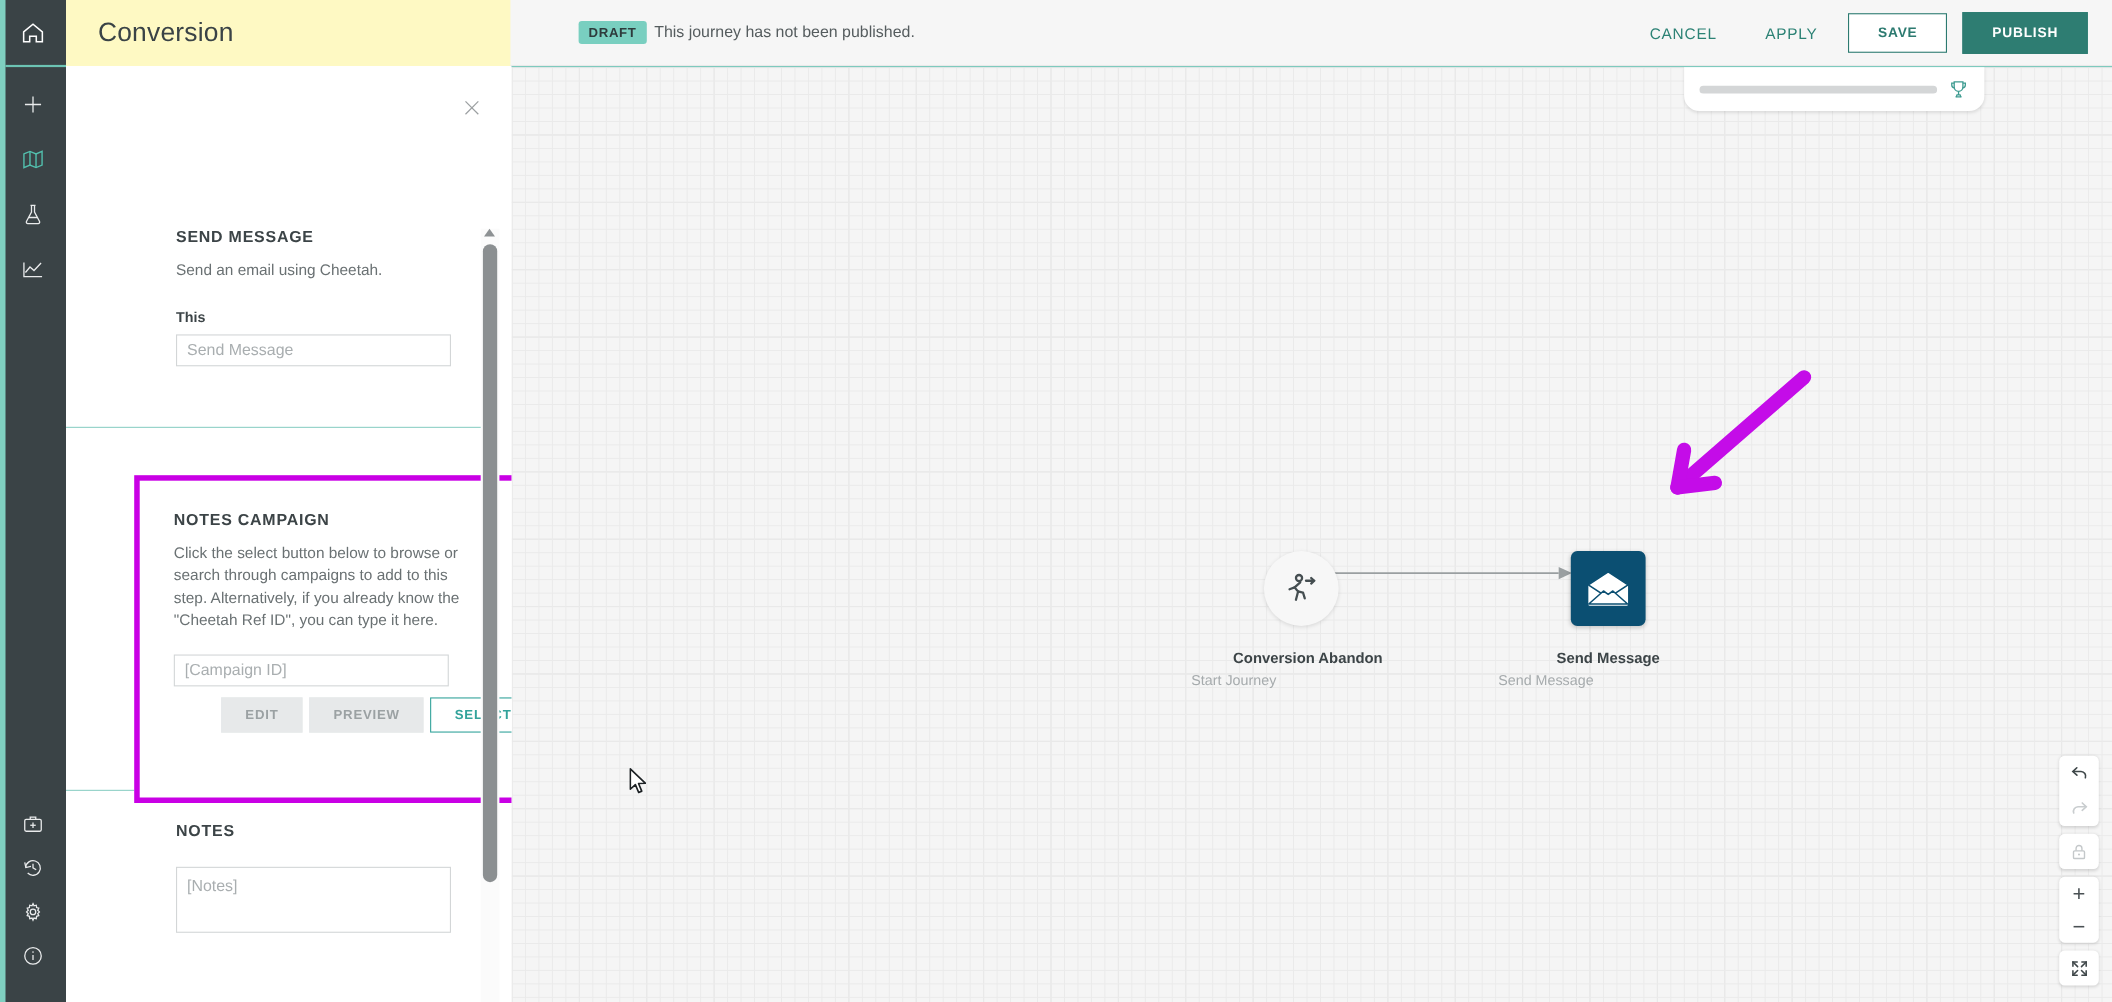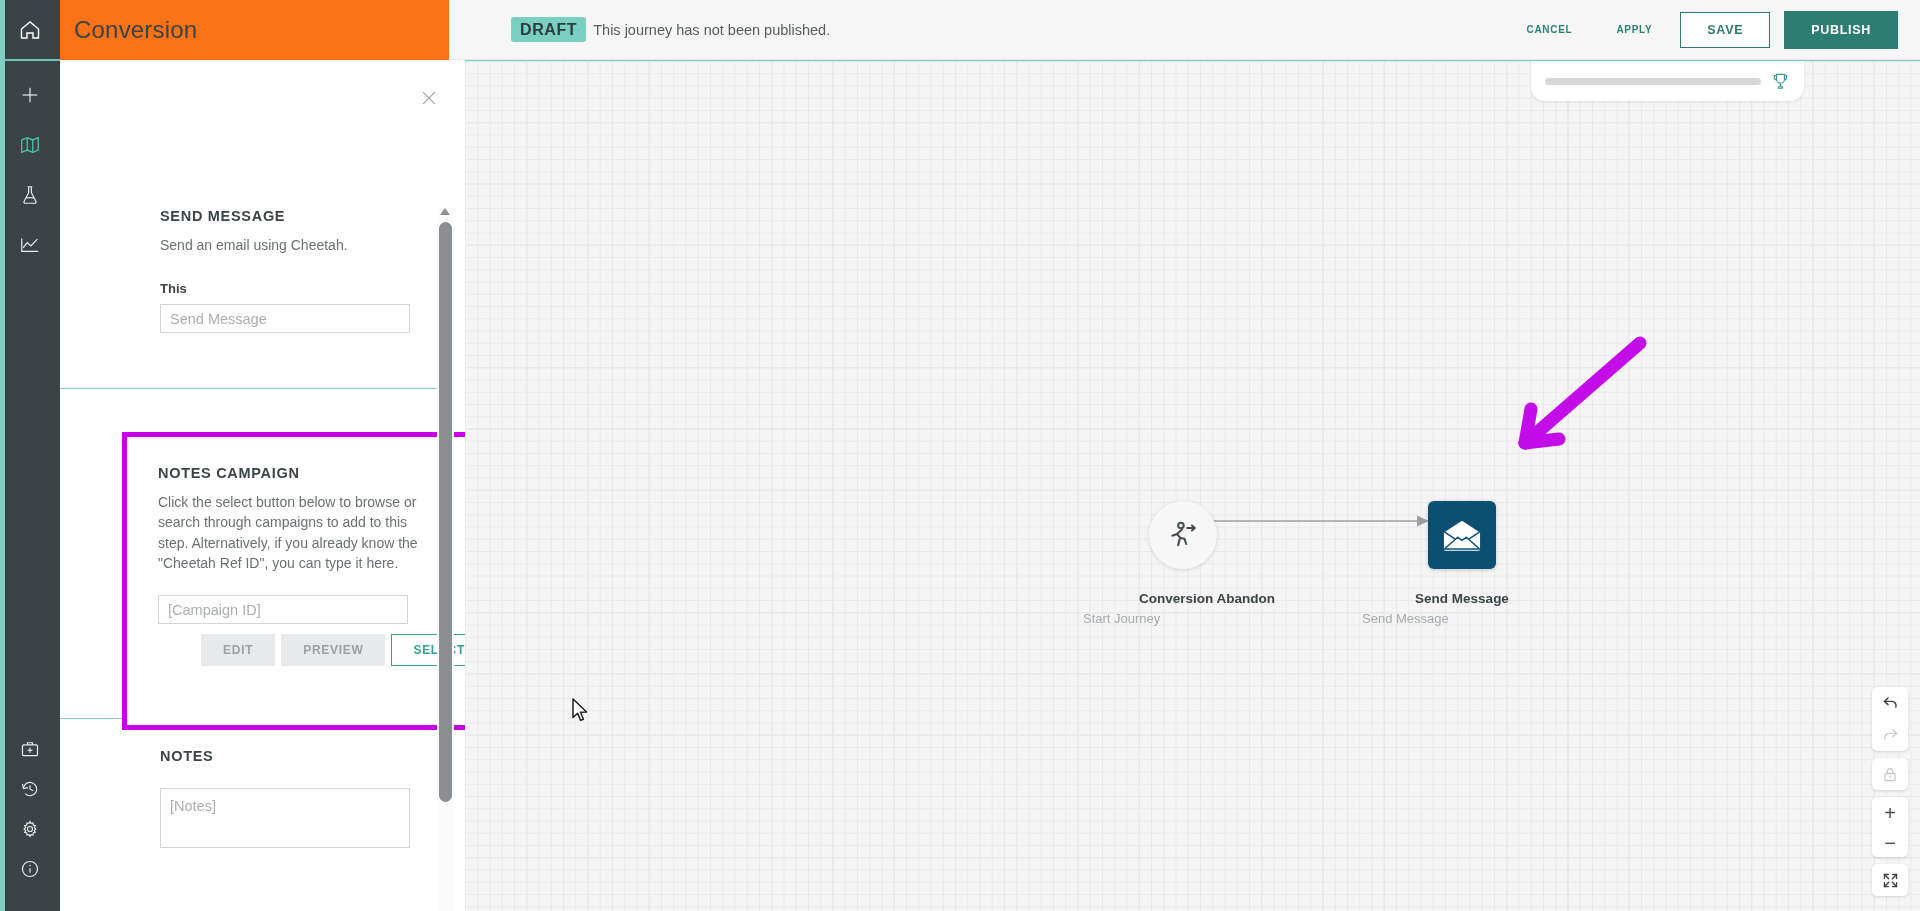--- a/index.html
+++ b/index.html
@@ -37,44 +37,44 @@
     width: 60px; height: 50px; display: flex; align-items: center; justify-content: center;
     cursor: pointer;
   }
   .rail-spacer { flex: 1 1 auto; }
   .rail-bottom { display: flex; flex-direction: column; align-items: center; padding-bottom: 22px; }
   .rail-bottom .rail-btn { height: 40px; }
   svg { display: block; }
 
   
   .header {
-    position: absolute; left: 44px; top: 0; right: 0; height: 60px;
-    background: #f97316; z-index: 30;
+    position: absolute; left: 59px; top: 0; right: 0; height: 60px;
+    background: #fef9c3; z-index: 30;
   }
   .header-title {
     position: absolute; left: 30px; top: 0; height: 60px; line-height: 60px;
     font-size: 24px; color: #3a4346; font-weight: 400; letter-spacing: .2px;
   }
   .header-right-bg {
     position: absolute; left: 405px; top: 0; right: 0; height: 60px;
     background: #f6f6f6; border-bottom: 1px solid #e9e9e9;
     display: flex; align-items: center;
   }
   .draft-badge {
     margin-left: 62px; background: #79cfc0; color: #2e3b3c;
-    font-size: 16px; font-weight: bold; letter-spacing: .6px;
+    font-size: 12px; font-weight: bold; letter-spacing: .6px;
     padding: 4px 9px 3px; border-radius: 3px;
   }
   .draft-msg { margin-left: 7px; font-size: 14.5px; color: #555c5e; }
   .header-actions {
     margin-left: auto; display: flex; align-items: center; padding-right: 22px; gap: 0;
   }
   .link-btn {
     background: none; border: none; color: #2c8275;
-    font-size: 10px; font-weight: bold; letter-spacing: .7px;
+    font-size: 14px; font-weight: normal; letter-spacing: .7px;
     padding: 10px 22px; cursor: pointer; font-family: inherit;
   }
   .outline-btn {
     background: #ffffff; border: 1px solid #2c7a70; color: #2c7a70;
     font-size: 12.5px; font-weight: bold; letter-spacing: .7px;
     padding: 10px 26px; cursor: pointer; font-family: inherit; margin-left: 6px;
   }
   .solid-btn {
     background: #2e7d72; border: 1px solid #2e7d72; color: #ffffff;
     font-size: 12.5px; font-weight: bold; letter-spacing: .7px;
@@ -409,21 +409,21 @@
         <svg width="34" height="34" viewBox="0 0 28 28" fill="none" stroke="#454e51" stroke-width="1.7" stroke-linecap="round">
           <circle cx="12.3" cy="6.2" r="2.3"></circle>
           <path d="M13.2 9.4 L9 13.2 L11.6 16.2 L10 22.4"></path>
           <path d="M11.6 16.2 L15.3 17.2 L16.6 21.4"></path>
           <path d="M9 13.2 L5.2 14.6"></path>
           <line x1="17.5" y1="8.2" x2="23.4" y2="8.2"></line>
           <polyline points="21.4,6.1 23.6,8.2 21.4,10.3"></polyline>
         </svg>
       </span>
     </div>
-    <div class="node-label" style="left:642px; top:530px;">Conversion Abandon</div>
+    <div class="node-label" style="left:624px; top:530px;">Conversion Abandon</div>
     <div class="node-sublabel" style="left:618px; top:550px;">Start Journey</div>
 
     <div class="node-msg">
       <span>
         <svg width="38" height="34" viewBox="0 0 40 34" fill="#ffffff">
           <path d="M20 1 L39 13.5 V32 A1.6 1.6 0 0 1 37.4 33.6 H2.6 A1.6 1.6 0 0 1 1 32 V13.5 Z"></path>
           <path d="M1 13.5 L20 1 L39 13.5 L20 26 Z" fill="#ffffff" stroke="#0b4f72" stroke-width="1.6" stroke-linejoin="round"></path>
           <path d="M1.4 31.8 L15.5 19.4 L20 22.6 L24.5 19.4 L38.6 31.8 Z" fill="#ffffff" stroke="#0b4f72" stroke-width="1.5" stroke-linejoin="round"></path>
         </svg>
       </span>

